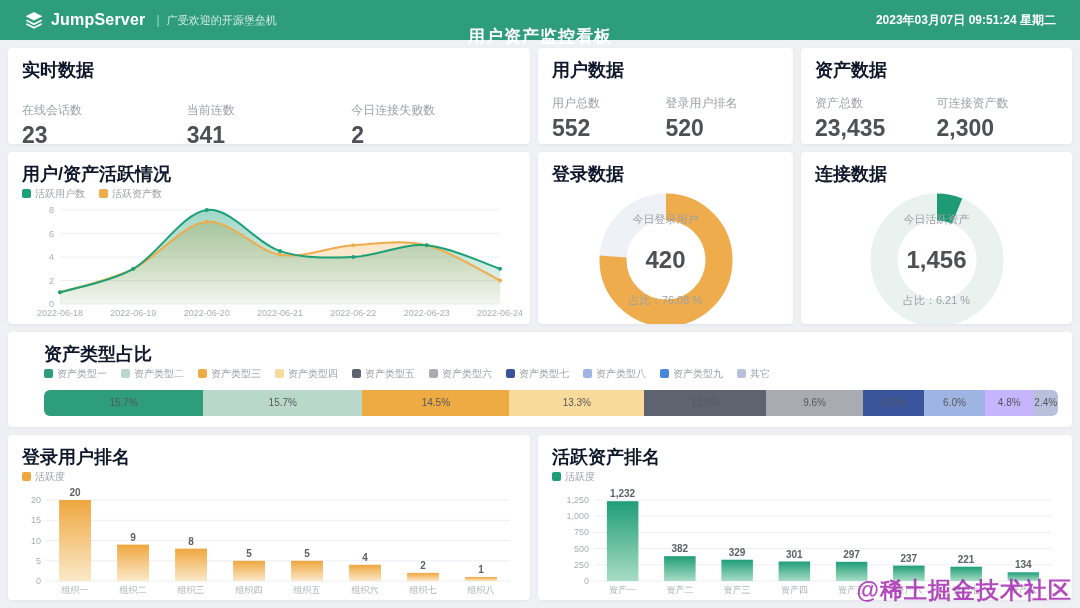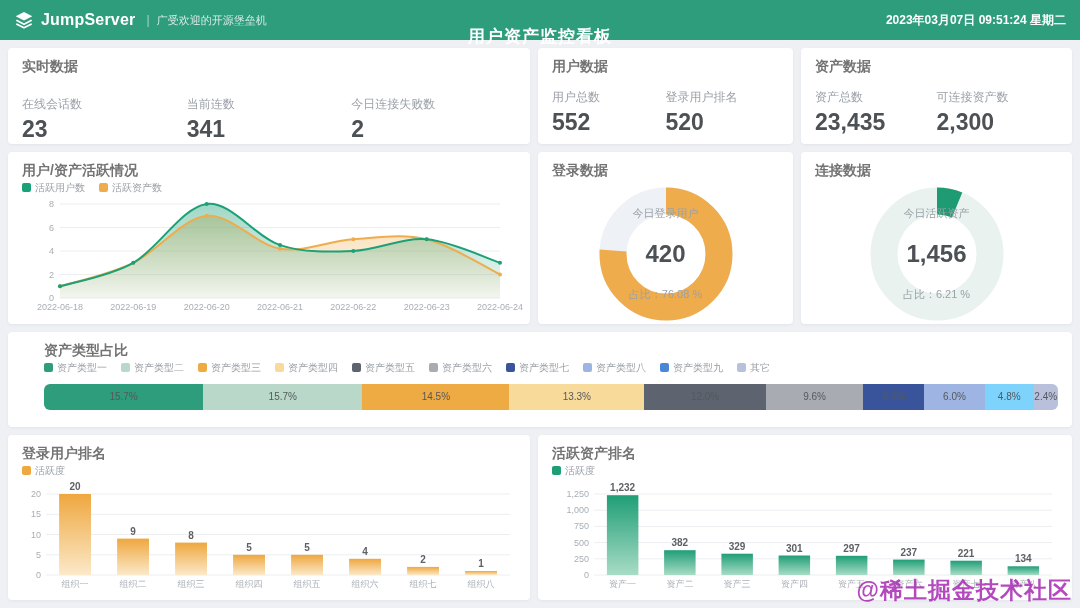--- a/index.html
+++ b/index.html
@@ -8,21 +8,21 @@
     font-family:"Liberation Sans","DejaVu Sans",sans-serif;
     background:#eef0f4; overflow:hidden; position:relative;
   }
   svg text { font-family:"Liberation Sans","DejaVu Sans",sans-serif; }
   svg { overflow:visible; display:block; }
 
   
   .header {
     height:40px; background:#2e9d7c; color:#fff;
     display:flex; align-items:center; justify-content:space-between;
-    padding:0 14px; position:relative;
+    padding:0 24px; position:relative;
   }
   .brand { display:flex; align-items:center; gap:7px; }
   .brand .logo { display:flex; align-items:center; }
   .brand-name { font-size:16px; font-weight:700; letter-spacing:.2px; }
   .brand .divider { color:rgba(255,255,255,.55); font-size:12px; margin-left:4px; }
   .tagline { font-size:11px; color:rgba(255,255,255,.8); }
   .header-title {
     position:absolute; left:50%; transform:translateX(-50%);
     font-size:17px; font-weight:700; letter-spacing:1px;margin-top:32px;
   }
@@ -31,21 +31,21 @@
   
   .content {
     padding:8px; display:grid; gap:8px;
     grid-template-columns:522px 255px 271px;
     grid-template-rows:96px 172px 95px 165px;
   }
   .card {
     background:#fff; border-radius:4px; padding:10px 14px;
     box-shadow:0 1px 3px rgba(31,45,61,.06); position:relative; overflow:hidden;
   }
-  .card-title { font-size:14px; font-weight:700; color:#737373; }
+  .card-title { font-size:18px; font-weight:700; color:#0f172a; }
   .c-types { grid-column:1/4;padding-left:36px; }
   .c-active-rank { grid-column:2/4; }
 
   
   .stats { display:grid; margin-top:13px; }
   .stats.cols3 { grid-template-columns:repeat(3,1fr);margin-top:20px; }
   .stats.cols2 { grid-template-columns:repeat(2,1fr); }
   .stat-label { font-size:12px; color:#9ba1a8; }
   .stat-value { font-size:23px; font-weight:700; color:#4c5156; margin-top:3px; }
 
@@ -260,21 +260,21 @@
         </div>
         <div class="seg" style="width:9.6%;background:#a8abb2">
           <span>9.6%</span>
         </div>
         <div class="seg" style="width:6%;background:#39549b">
           <span>6.0%</span>
         </div>
         <div class="seg" style="width:6%;background:#9eb4e2">
           <span>6.0%</span>
         </div>
-        <div class="seg" style="width:4.8%;background:#7dd3fc">
+        <div class="seg" style="width:4.8%;background:#c4b5fd">
           <span>4.8%</span>
         </div>
         <div class="seg" style="width:2.4%;background:#b8c0dc">
           <span>2.4%</span>
         </div>
       </div>
   </div>
 
   <div class="card">
     <div class="card-title">登录用户排名</div>

